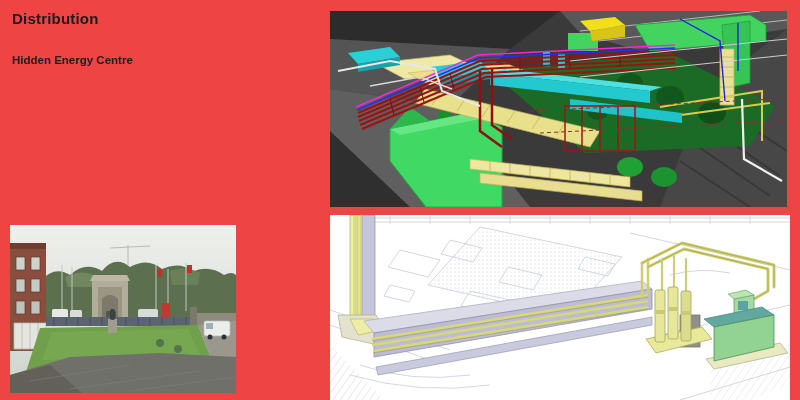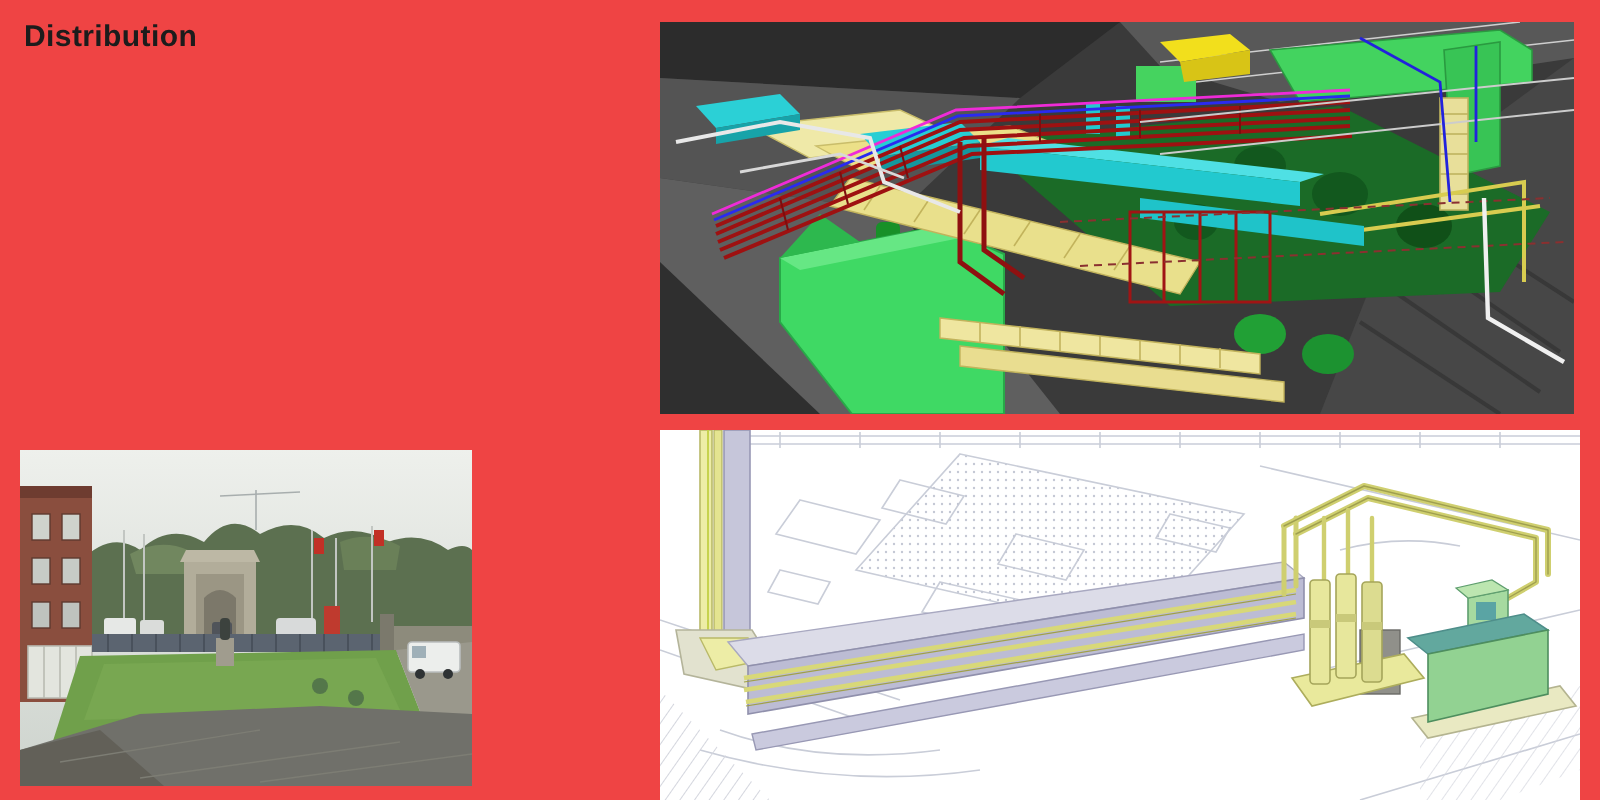--- a/index.html
+++ b/index.html
@@ -23,20 +23,21 @@
   #fig-bim{left:330px;top:11px;width:457px;height:196px;}
   #fig-photo{left:10px;top:225px;width:226px;height:168px;}
   #fig-cad{left:330px;top:215px;width:460px;height:185px;}
 </style>
 </head>
 <body>
 
 <div class="slide">
 
   <div class="slide-title">Distribution</div>
+  <div class="slide-subtitle">Hidden Energy Centre</div>
 
   <div class="fig" id="fig-bim" aria-label="3d-services-coordination-model">
     <svg width="457" height="196" viewBox="0 0 457 196">
       <rect width="457" height="196" fill="#3a3a3a"></rect>
 
       <g>
         <polygon points="0,0 230,0 180,38 0,28" fill="#2c2c2c"></polygon>
         <polygon points="230,0 457,0 457,18 310,40 250,22" fill="#585858"></polygon>
         <polygon points="0,28 180,38 120,95 0,78" fill="#545454"></polygon>
         <polygon points="0,78 120,95 200,196 0,196" fill="#5f5f5f"></polygon>

